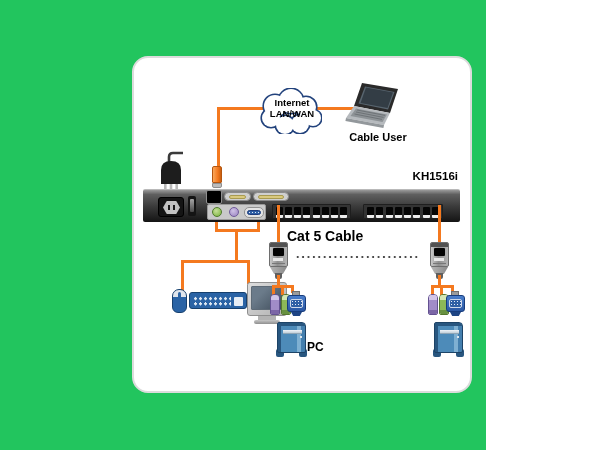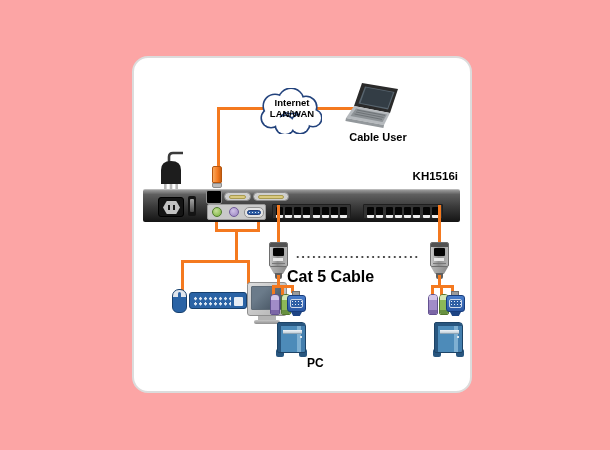--- a/index.html
+++ b/index.html
@@ -1,16 +1,16 @@
 <!DOCTYPE html>
 <html style="--cable-orange: #F4791F; --cloud-outline: #22427C; --ps2-green: #8CB858; --ps2-purple: #A18CC8; --vga-blue: #2F5FA5; --peripheral-blue: #2A63A5; --pc-tower-blue: #4D8BB9;"><head>
 <meta charset="utf-8">
 <style>
   html,body{margin:0;padding:0;background:#fff;}
-  #stage{position:relative;width:610px;height:450px;background:#fca5a5;overflow:hidden;
+  #stage{position:relative;width:486px;height:450px;background:#22c55e;overflow:hidden;
          font-family:"Liberation Sans", sans-serif;}
   #stage *{box-sizing:border-box;}
   .abs{position:absolute;}
   .card{left:132px;top:56px;width:340px;height:337px;background:#fff;
         border:2px solid #dcdcdc;border-radius:16px;}
   .cable{position:absolute;background:var(--cable-orange,#F4791F);}
   .lbl{position:absolute;color:#000;font-weight:bold;white-space:nowrap;}
 
   
   .rj45plug{left:212px;top:166px;width:10px;height:22px;}
@@ -232,21 +232,21 @@
         <span class="rj45"></span>
         <span class="rj45"></span>
         <span class="rj45"></span>
         <span class="rj45"></span>
         <span class="rj45"></span>
       </div>
   </div>
 
   <div class="cable" style="left:277px;top:205px;width:3px;height:38px;"></div>
   <div class="cable" style="left:438px;top:205px;width:3px;height:38px;"></div>
-  <div class="lbl" style="left:287px;top:228px;font-size:16px;margin-top:40px;">Cat 5 Cable</div>
+  <div class="lbl" style="left:287px;top:228px;font-size:14px;">Cat 5 Cable</div>
 
   <div class="abs mouse">
       <span class="wheel"></span>
     </div>
   <div class="abs keyboard">
     <span class="keys abs"></span>
     <span class="pad abs"></span>
   </div>
   <div class="abs monitor">
       <span class="screen abs"></span>
@@ -324,21 +324,21 @@
 
   <div class="abs tower" style="left:277px;top:322px;">
     <span class="foot l abs"></span>
     <span class="foot r abs"></span>
     <span class="case abs">
         <span class="top abs"></span>
         <span class="slot abs"></span>
         <span class="led abs"></span>
       </span>
   </div>
-  <div class="lbl" style="left:307px;top:340px;font-size:12px;margin-top:16px;">PC</div>
+  <div class="lbl" style="left:307px;top:340px;font-size:12px;">PC</div>
   <div class="abs tower" style="left:434px;top:322px;">
     <span class="foot l abs"></span>
     <span class="foot r abs"></span>
     <span class="case abs">
         <span class="top abs"></span>
         <span class="slot abs"></span>
         <span class="led abs"></span>
       </span>
   </div>
 </div>

